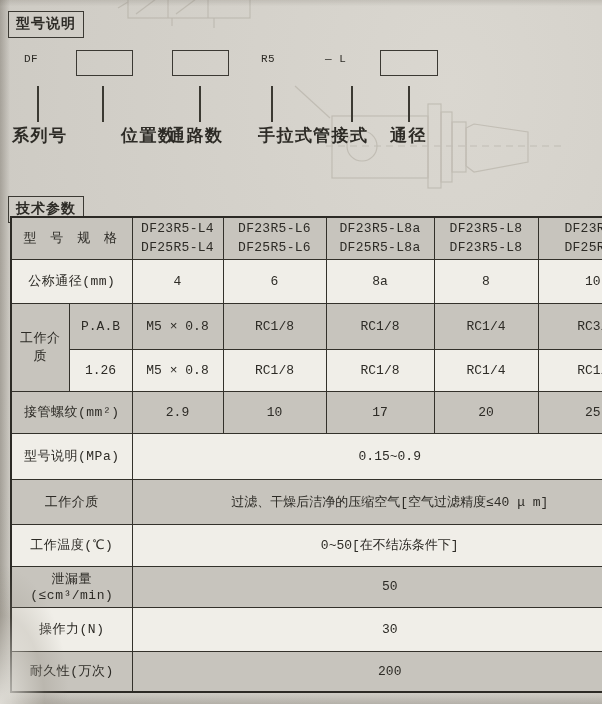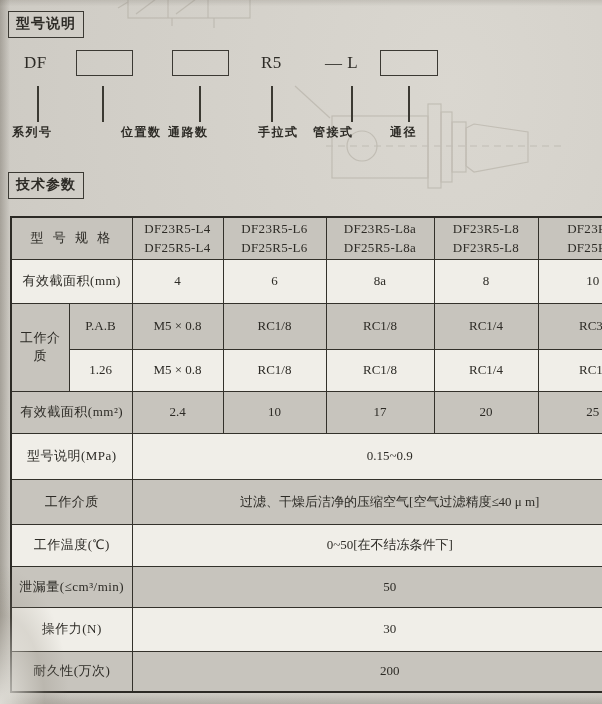--- a/index.html
+++ b/index.html
@@ -1,21 +1,21 @@
 <!DOCTYPE html>
 <html><head>
 <meta charset="utf-8">
 <style>
   html,body{margin:0;padding:0;}
   #screen{
     position:relative;
     width:602px;height:704px;
     overflow:hidden;
     background:radial-gradient(ellipse at 75% 12%, #dad7d0 0%, #d1cec7 55%, #c9c6bf 100%);
-    font-family:Liberation Serif, serif;
+    font-family:Liberation Mono, monospace;
     color:#2d2b26;
   }
   
   .edge-left{position:absolute;left:0;top:0;width:10px;height:100%;
     background:linear-gradient(to right, rgba(105,99,89,.40), rgba(105,99,89,0));pointer-events:none;}
   .edge-bottom{position:absolute;left:0;bottom:0;width:100%;height:10px;
     background:linear-gradient(to top, rgba(105,99,89,.25), rgba(105,99,89,0));pointer-events:none;}
   .corner-blob{position:absolute;left:0;bottom:0;width:70px;height:140px;
     background:radial-gradient(ellipse at 0% 100%, rgba(230,228,222,.9) 0%, rgba(150,144,132,.25) 45%, rgba(150,144,132,0) 70%);
     pointer-events:none;}
@@ -23,26 +23,26 @@
     background:linear-gradient(to bottom, rgba(105,99,89,.18), rgba(105,99,89,0));pointer-events:none;}
 
   .section-box{
     position:absolute;
     border:1.5px solid #3b3933;
     padding:3px 7px 4px 7px;
     font-size:14px;font-weight:bold;letter-spacing:1px;
     background:transparent;
   }
   #model-title{left:8px;top:11px;}
-  #tech-title{left:8px;top:172px;}
-
-  .code-text{position:absolute;font-size:17px;letter-spacing:.5px;}
+  #tech-title{left:8px;top:196px;}
+
+  .code-text{position:absolute;font-size:11px;letter-spacing:.5px;}
   .code-box{position:absolute;width:55px;height:24px;border:1.5px solid #3b3933;}
   .vline{position:absolute;top:86px;width:2px;height:36px;background:#3b3932;}
-  .legend{position:absolute;top:124px;font-size:12px;font-weight:bold;letter-spacing:1.5px;white-space:nowrap;}
+  .legend{position:absolute;top:124px;font-size:17px;font-weight:bold;letter-spacing:1.5px;white-space:nowrap;}
 
   #spec-table{
     position:absolute;left:10px;top:216px;
     border-collapse:collapse;table-layout:fixed;
     width:637px;
   }
   #spec-table td{
     border:1.5px solid #33312b;
     text-align:center;vertical-align:middle;
     font-size:13px;padding:0 2px;
@@ -155,21 +155,21 @@
       <td class="g model-cell">
         <div>DF23R5-L8</div>
         <div>DF23R5-L8</div>
       </td>
       <td class="g model-cell">
         <div>DF23R5-</div>
         <div>DF25R5-</div>
       </td>
     </tr>
     <tr style="height:44px">
-      <td colspan="2" class="w lbl">有效截面积(mm)</td>
+      <td colspan="2" class="w lbl">公称通径(mm)</td>
       <td class="w">4</td>
       <td class="w">6</td>
       <td class="w">8a</td>
       <td class="w">8</td>
       <td class="w">10</td>
     </tr>
     <tr style="height:46px">
       <td rowspan="2" class="g lbl">工作介质</td>
       <td class="g">P.A.B</td>
       <td class="g">M5 × 0.8</td>
@@ -180,22 +180,22 @@
     </tr>
     <tr style="height:42px">
       <td class="w">1.26</td>
       <td class="w">M5 × 0.8</td>
       <td class="w">RC1/8</td>
       <td class="w">RC1/8</td>
       <td class="w">RC1/4</td>
       <td class="w">RC1/</td>
     </tr>
     <tr style="height:42px">
-      <td colspan="2" class="g lbl lbl-sm">有效截面积(mm²)</td>
-      <td class="g">2.4</td>
+      <td colspan="2" class="g lbl lbl-sm">接管螺纹(mm²)</td>
+      <td class="g">2.9</td>
       <td class="g">10</td>
       <td class="g">17</td>
       <td class="g">20</td>
       <td class="g">25</td>
     </tr>
     <tr style="height:46px">
       <td colspan="2" class="w lbl">型号说明(MPa)</td>
       <td colspan="5" class="w">0.15~0.9</td>
     </tr>
     <tr style="height:45px">

